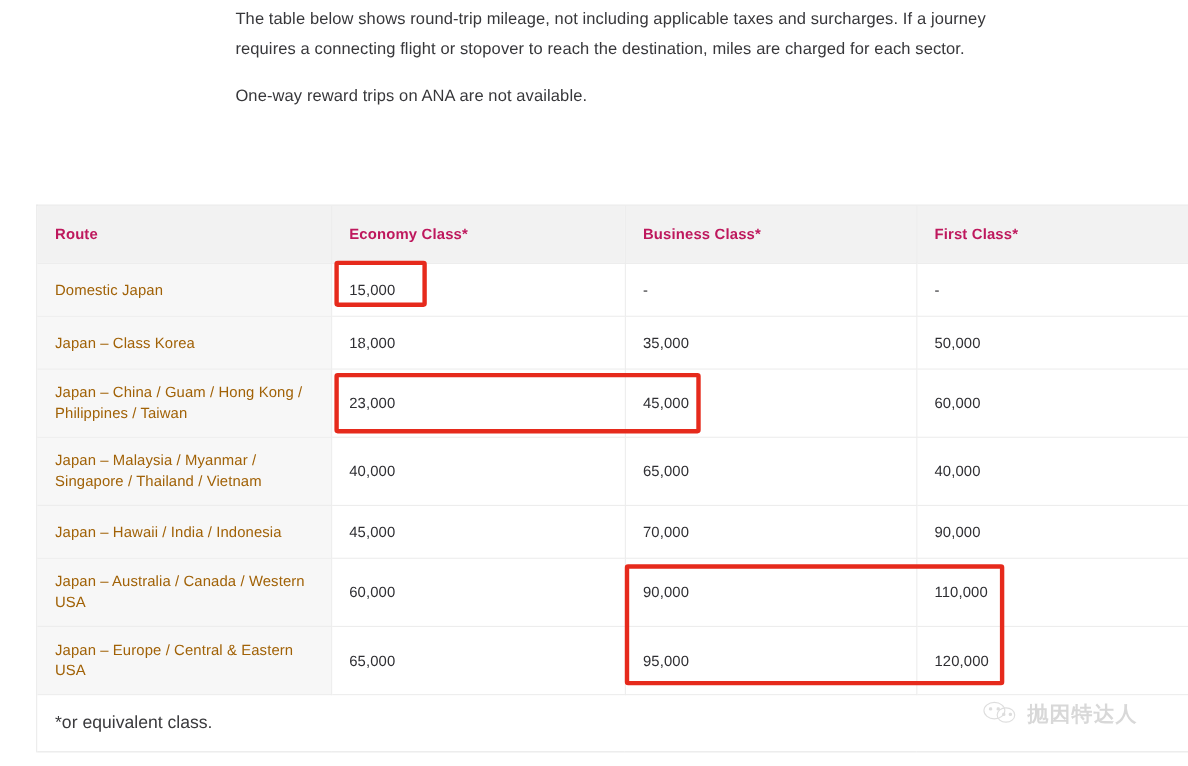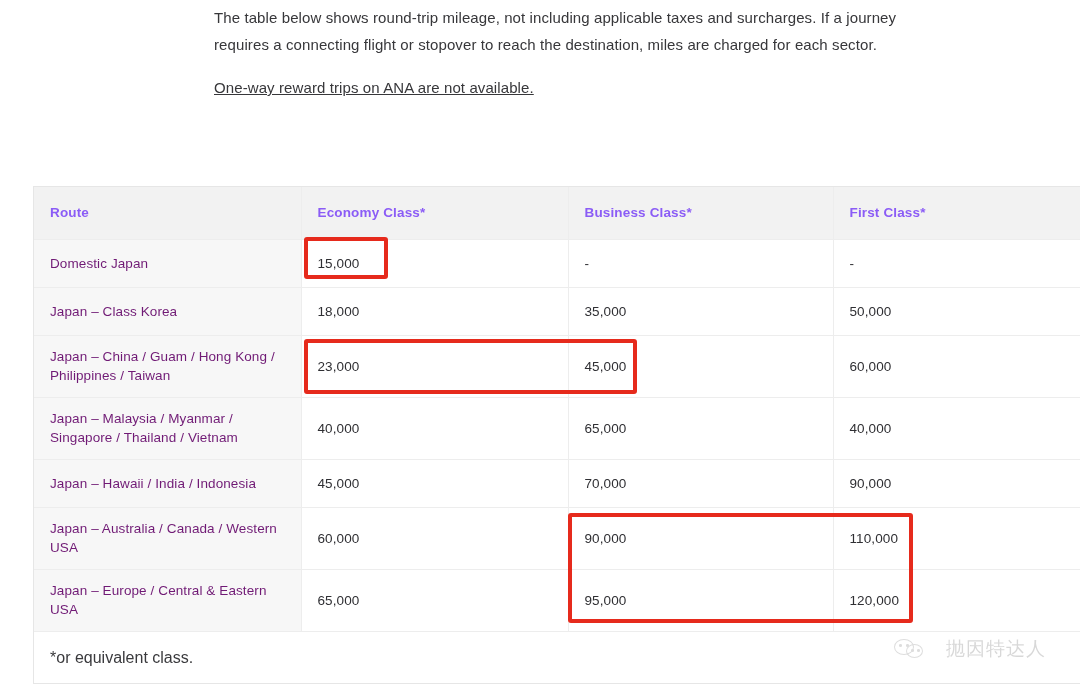--- a/index.html
+++ b/index.html
@@ -28,21 +28,20 @@
     width: 720px;
   }
   .intro p {
     font-size: 15px;
     line-height: 27px;
     color: #37373a;
     letter-spacing: 0.1px;
   }
   .intro p.second {
     margin-top: 16px;
-    text-decoration: underline;
   }
 
   
   .table-wrap {
     position: absolute;
     left: 5px;
     top: 186px;
     width: 1063px;
     border: 1px solid #e6e6e6;
     border-bottom: none;
@@ -70,33 +69,33 @@
     color: #2f2f33;
     line-height: 19px;
   }
   table.mileage th:last-child,
   table.mileage td:last-child { border-right: none; }
 
   table.mileage thead th {
     background: #f2f2f2;
     font-weight: bold;
     font-size: 13.5px;
-    color: #8b5cf6;
+    color: #be185d;
     height: 52px;
     letter-spacing: 0.15px;
   }
 
   table.mileage tbody td {
     background: #ffffff;
     height: 48px;
     letter-spacing: 0.1px;
   }
   table.mileage tbody td.route {
     background: #f7f7f7;
-    color: #701a75;
+    color: #a16207;
   }
   table.mileage tbody tr.tall td { height: 62px; }
 
   
   table.mileage tfoot td {
     background: #ffffff;
     height: 52px;
     border-right: none;
     border-bottom: 1px solid #e6e6e6;
     font-size: 16px;
@@ -114,24 +113,25 @@
   #hl-1 { left: 276px; top: 237px; width: 84px;  height: 42px; }
   #hl-2 { left: 276px; top: 339px; width: 333px; height: 55px; }
   #hl-3 { left: 540px; top: 513px; width: 345px; height: 110px; }
 
   
   .watermark {
     position: absolute;
     left: 866px;
     top: 636px;
     display: flex;
-    align-items: center;
-    gap: 18px;
+    align-items: flex-start;
+    gap: 6px;
     opacity: 0.38;
     pointer-events: none;
+    font-weight: bold;
   }
   .watermark .wm-text {
     font-size: 19px;
     color: #9a9a9a;
     letter-spacing: 1px;
     font-family: "DejaVu Sans", sans-serif;
     white-space: nowrap;
   }
   .wechat-mark { position: relative; width: 34px; height: 24px; }
   .wechat-mark .bub-a,

